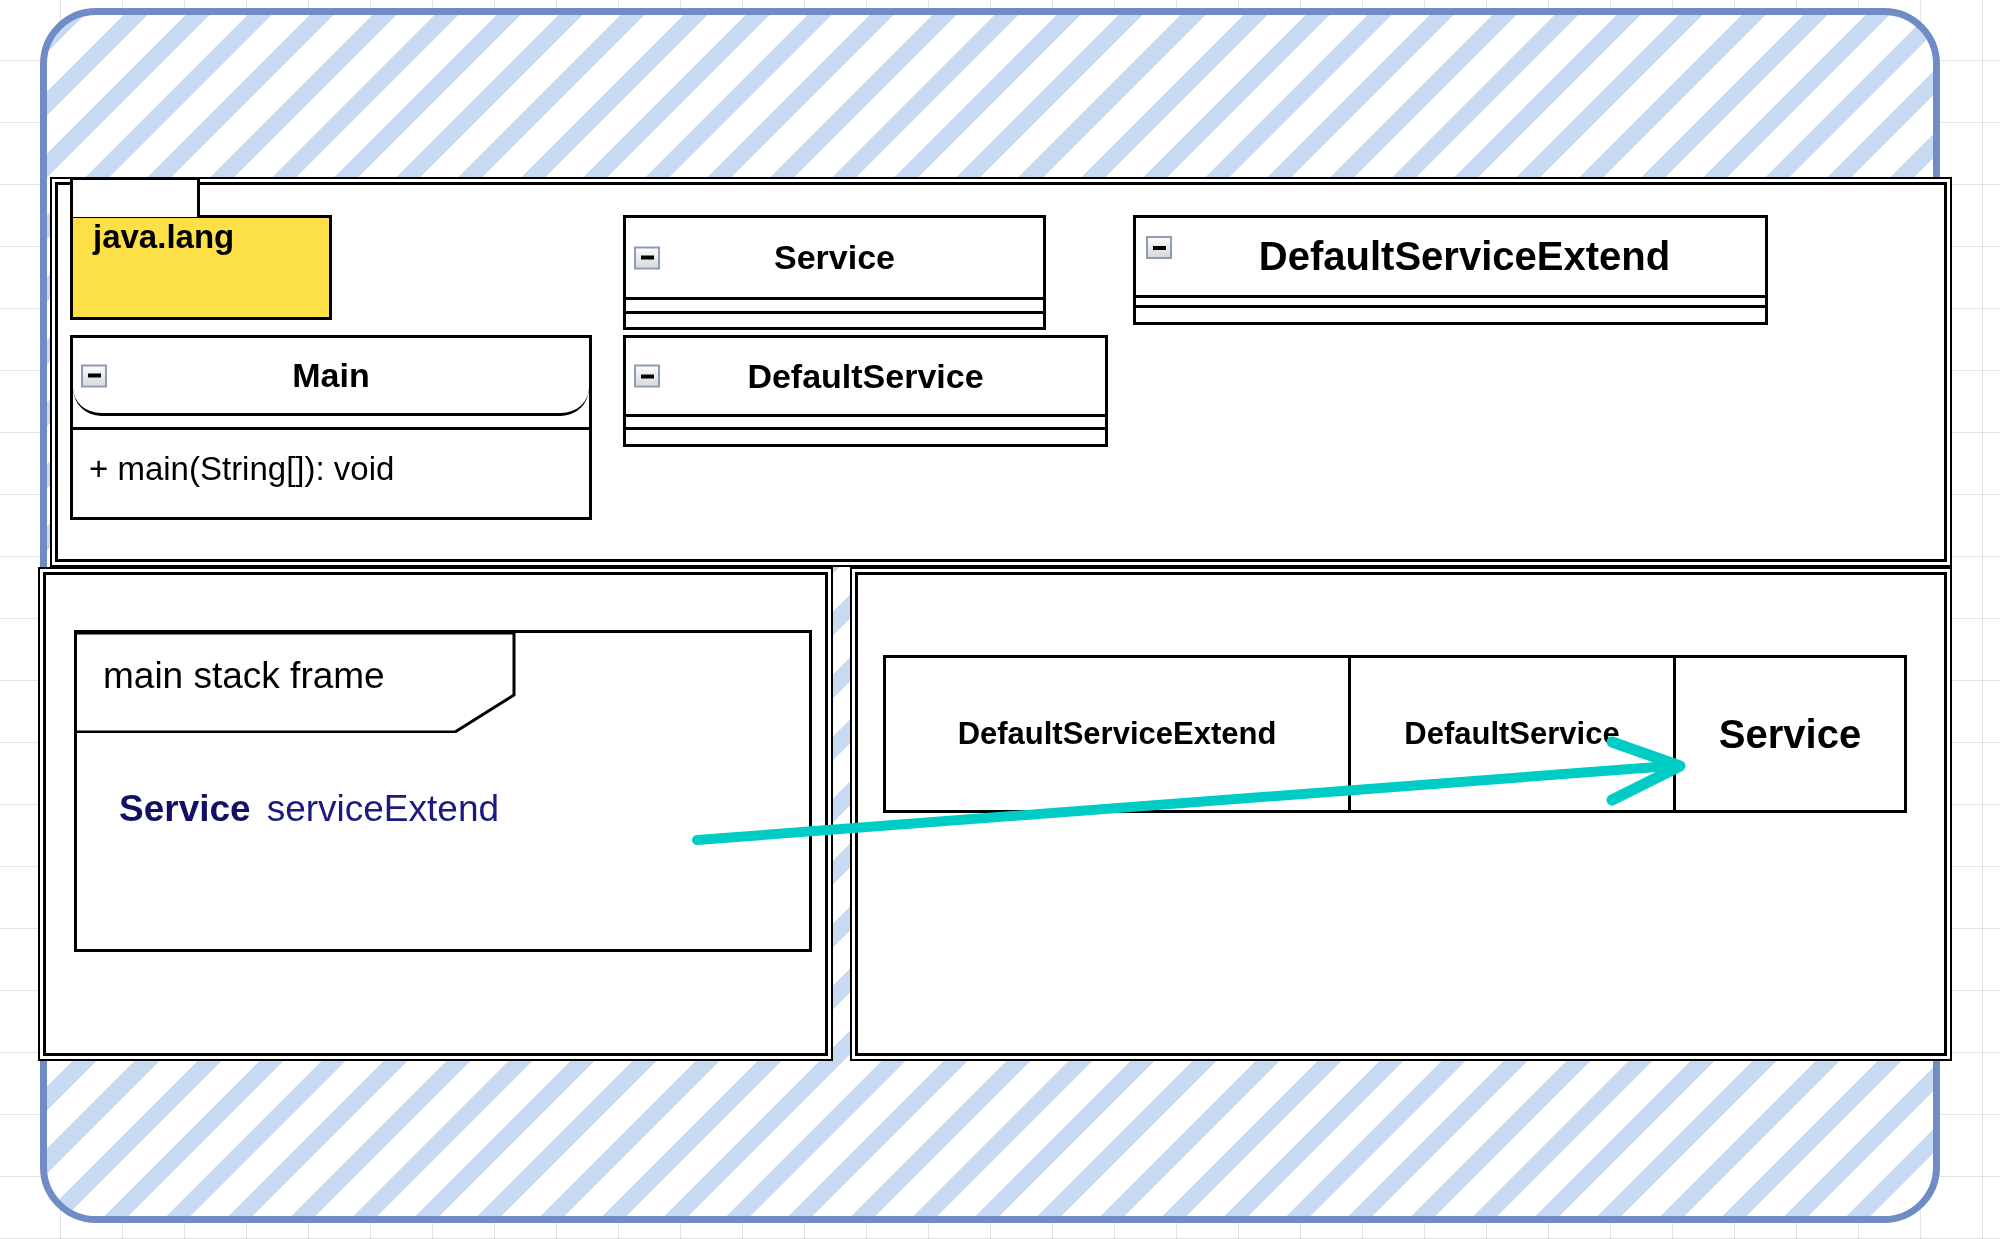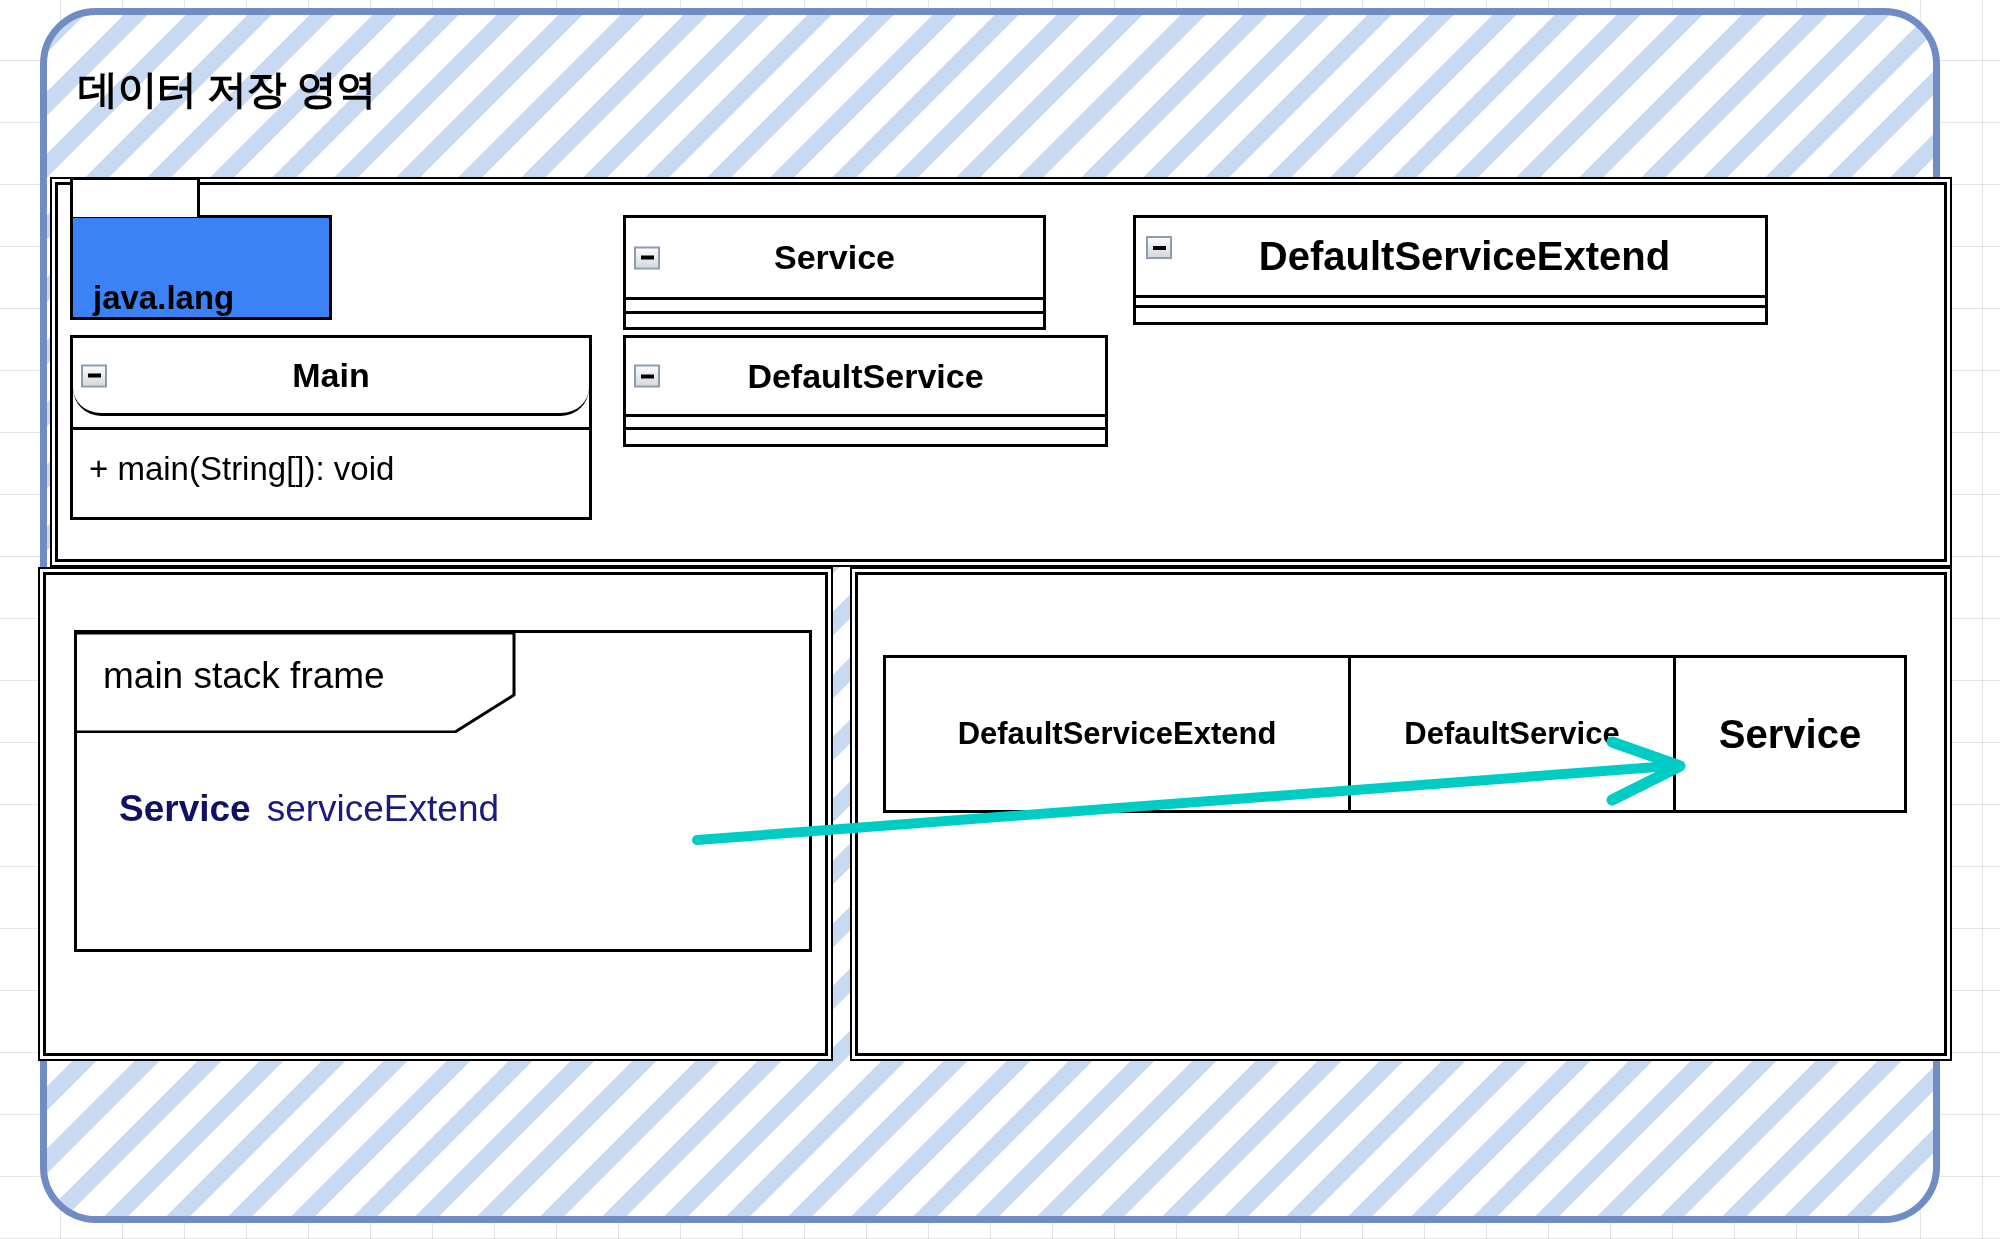--- a/index.html
+++ b/index.html
@@ -102,24 +102,24 @@
     box-sizing: border-box;
     z-index: 2;
   }
   .pkg-body {
     position: absolute;
     left: 0;
     top: 38px;
     width: 262px;
     height: 105px;
     border: 3px solid #000;
-    background: #3b82f6;
-    box-sizing: border-box;
-    display: flex;
-    align-items: flex-end;
+    background: #fde047;
+    box-sizing: border-box;
+    display: flex;
+    align-items: flex-start;
   }
   .pkg-name {
     font-size: 33px;
     font-weight: bold;
     color: #000;
     padding-left: 20px;
     white-space: nowrap;
   }
 
   
@@ -297,21 +297,20 @@
     z-index: 40;
   }
 </style>
 </head>
 <body>
 
 <div id="canvas">
 
   <div id="region"></div>
 
-  <div id="region-title">데이터 저장 영역</div>
 
   <div class="panel" id="method-area">
 
     <div class="pkg" style="left:12px; top:-8px;">
       <div class="pkg-tab"></div>
       <div class="pkg-body">
         <span class="pkg-name">java.lang</span>
       </div>
     </div>
 

